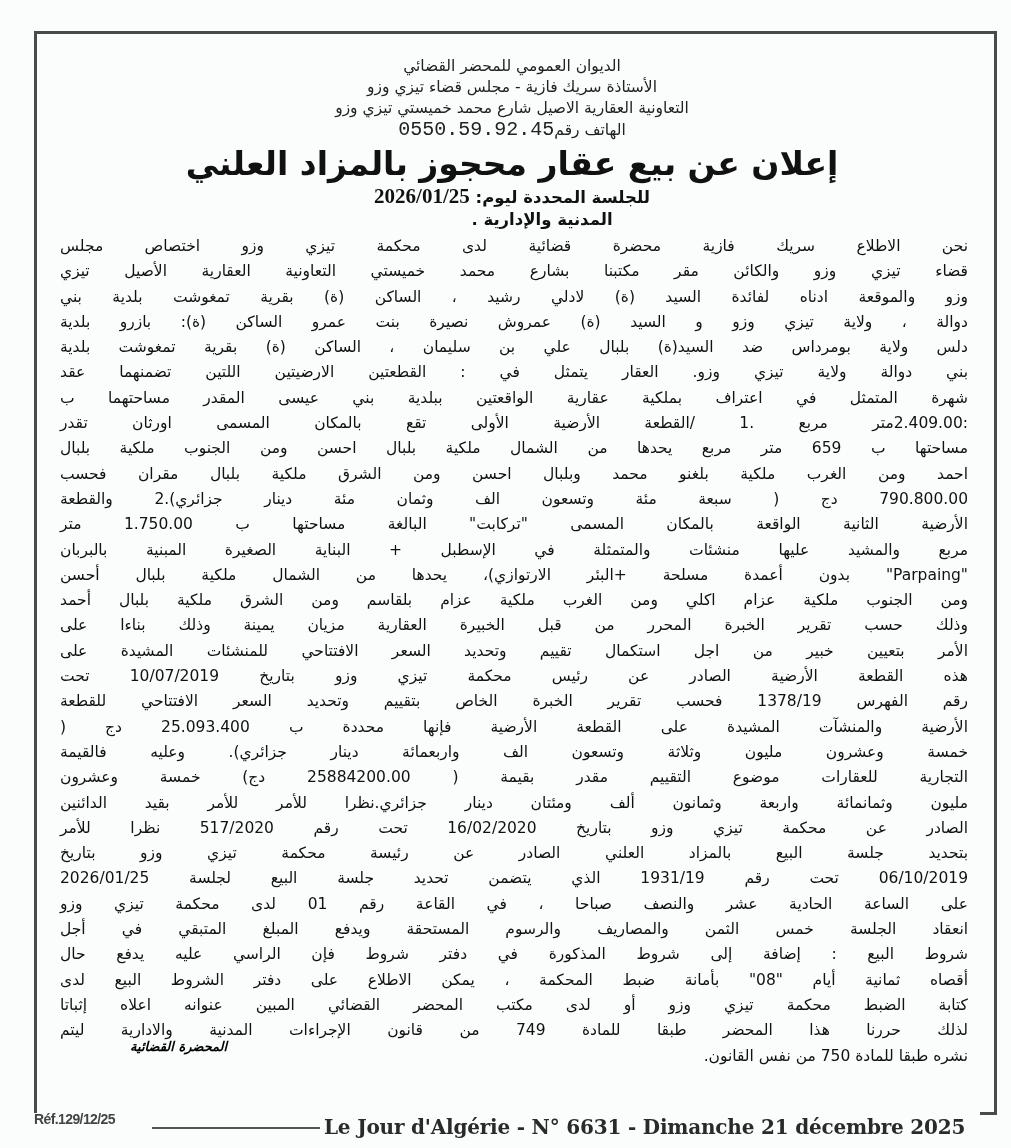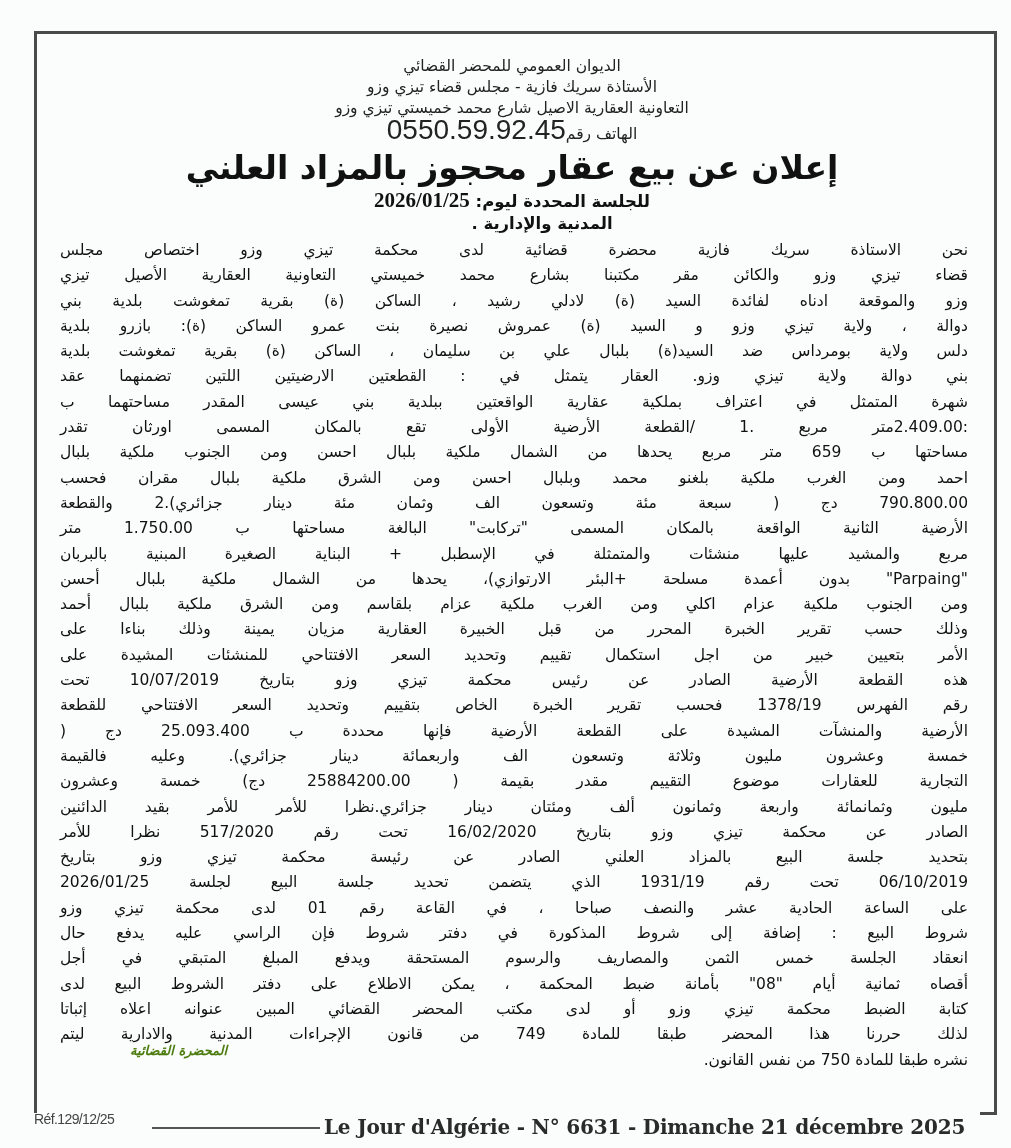--- a/index.html
+++ b/index.html
@@ -39,21 +39,21 @@
     left: 34px;
     top: 1097px;
     width: 950px;
     height: 30px;
     display: flex;
     align-items: center;
   }
   .footer-ref {
     font-family: "Liberation Sans", sans-serif;
     font-size: 14px;
-    font-weight: normal;
+    font-weight: bold;
     color: #444;
     letter-spacing: -0.6px;
     margin-top: 28px;
     position: absolute;
     left: 0;
     top: -14px;
   }
   .footer-line {
     position: absolute;
     left: 118px;
@@ -83,22 +83,22 @@
     text-align: center;
   }
   .header-line {
     font-family: "DejaVu Sans", sans-serif;
     font-size: 15.5px;
     line-height: 21px;
     color: #222;
     font-weight: normal;
   }
   .phone {
-    font-family: Liberation Sans, sans-serif;
-    font-size: 28px;
+    font-family: Liberation Mono, monospace;
+    font-size: 20px;
   }
   .title {
     font-family: "DejaVu Sans", sans-serif;
     font-weight: bold;
     font-size: 33px;
     line-height: 42px;
     color: #111;
     margin-top: 2px;
     letter-spacing: 0.5px;
   }
@@ -154,21 +154,21 @@
     direction: rtl;
     padding: 0 6px 0 10px;
     font-size: 15.5px;
     line-height: 25px;
   }
   .signature {
     font-family: "DejaVu Sans", sans-serif;
     font-style: italic;
     font-weight: bold;
     font-size: 13px;
-    color: #4d7c0f;
+    color: #000000;
     margin-left: 70px;
     position: relative;
     top: -10px;
   }
   .last-text {
     text-align: right;
   }
 </style>
 </head>
 <body>
@@ -187,21 +187,21 @@
   <div class="title">إعلان عن بيع عقار محجوز بالمزاد العلني</div>
 
   <div class="session">
     <span>للجلسة المحددة ليوم:</span>
     <span class="num">2026/01/25</span>
   </div>
 
   <div class="hall hall-2">المدنية والإدارية .</div>
 
   <div class="body-text" id="body-lines">
-      <span class="body-line">نحن الاستاذة سريك فازية محضرة قضائية لدى محكمة تيزي وزو اختصاص مجلس</span>
+      <span class="body-line">نحن الاطلاع سريك فازية محضرة قضائية لدى محكمة تيزي وزو اختصاص مجلس</span>
       <span class="body-line">قضاء تيزي وزو والكائن مقر مكتبنا بشارع محمد خميستي التعاونية العقارية الأصيل تيزي</span>
       <span class="body-line">وزو والموقعة ادناه لفائدة السيد (ة) لادلي رشيد ، الساكن (ة) بقرية تمغوشت بلدية بني</span>
       <span class="body-line">دوالة ، ولاية تيزي وزو و السيد (ة) عمروش نصيرة بنت عمرو الساكن (ة): بازرو بلدية</span>
       <span class="body-line">دلس ولاية بومرداس ضد السيد(ة) بلبال علي بن سليمان ، الساكن (ة) بقرية تمغوشت بلدية</span>
       <span class="body-line">بني دوالة ولاية تيزي وزو. العقار يتمثل في : القطعتين الارضيتين اللتين تضمنهما عقد</span>
       <span class="body-line">شهرة المتمثل في اعتراف بملكية عقارية الواقعتين ببلدية بني عيسى المقدر مساحتهما ب</span>
       <span class="body-line">:2.409.00متر مربع .1 /القطعة الأرضية الأولى تقع بالمكان المسمى اورثان تقدر</span>
       <span class="body-line">مساحتها ب 659 متر مربع يحدها من الشمال ملكية بلبال احسن ومن الجنوب ملكية بلبال</span>
       <span class="body-line">احمد ومن الغرب ملكية بلغنو محمد وبلبال احسن ومن الشرق ملكية بلبال مقران فحسب</span>
       <span class="body-line">790.800.00 دج ( سبعة مئة وتسعون الف وثمان مئة دينار جزائري).2 والقطعة</span>
@@ -214,22 +214,22 @@
       <span class="body-line">هذه القطعة الأرضية الصادر عن رئيس محكمة تيزي وزو بتاريخ 10/07/2019 تحت</span>
       <span class="body-line">رقم الفهرس 1378/19 فحسب تقرير الخبرة الخاص بتقييم وتحديد السعر الافتتاحي للقطعة</span>
       <span class="body-line">الأرضية والمنشآت المشيدة على القطعة الأرضية فإنها محددة ب 25.093.400 دج (</span>
       <span class="body-line">خمسة وعشرون مليون وثلاثة وتسعون الف واربعمائة دينار جزائري). وعليه فالقيمة</span>
       <span class="body-line">التجارية للعقارات موضوع التقييم مقدر بقيمة ( 25884200.00 دج) خمسة وعشرون</span>
       <span class="body-line">مليون وثمانمائة واربعة وثمانون ألف ومئتان دينار جزائري.نظرا للأمر للأمر بقيد الدائنين</span>
       <span class="body-line">الصادر عن محكمة تيزي وزو بتاريخ 16/02/2020 تحت رقم 517/2020 نظرا للأمر</span>
       <span class="body-line">بتحديد جلسة البيع بالمزاد العلني الصادر عن رئيسة محكمة تيزي وزو بتاريخ</span>
       <span class="body-line">06/10/2019 تحت رقم 1931/19 الذي يتضمن تحديد جلسة البيع لجلسة 2026/01/25</span>
       <span class="body-line">على الساعة الحادية عشر والنصف صباحا ، في القاعة رقم 01 لدى محكمة تيزي وزو</span>
+      <span class="body-line">انعقاد الجلسة خمس الثمن والمصاريف والرسوم المستحقة ويدفع المبلغ المتبقي في أجل</span>
       <span class="body-line">شروط البيع : إضافة إلى شروط المذكورة في دفتر شروط فإن الراسي عليه يدفع حال</span>
-      <span class="body-line">انعقاد الجلسة خمس الثمن والمصاريف والرسوم المستحقة ويدفع المبلغ المتبقي في أجل</span>
       <span class="body-line">أقصاه ثمانية أيام "08" بأمانة ضبط المحكمة ، يمكن الاطلاع على دفتر الشروط البيع لدى</span>
       <span class="body-line">كتابة الضبط محكمة تيزي وزو أو لدى مكتب المحضر القضائي المبين عنوانه اعلاه إثباتا</span>
       <span class="body-line">لذلك حررنا هذا المحضر طبقا للمادة 749 من قانون الإجراءات المدنية والادارية ليتم</span>
     </div>
 
   <div class="last-row">
     <span class="last-text">نشره طبقا للمادة 750 من نفس القانون.</span>
     <span class="signature">المحضرة القضائية</span>
   </div>
 </div>

